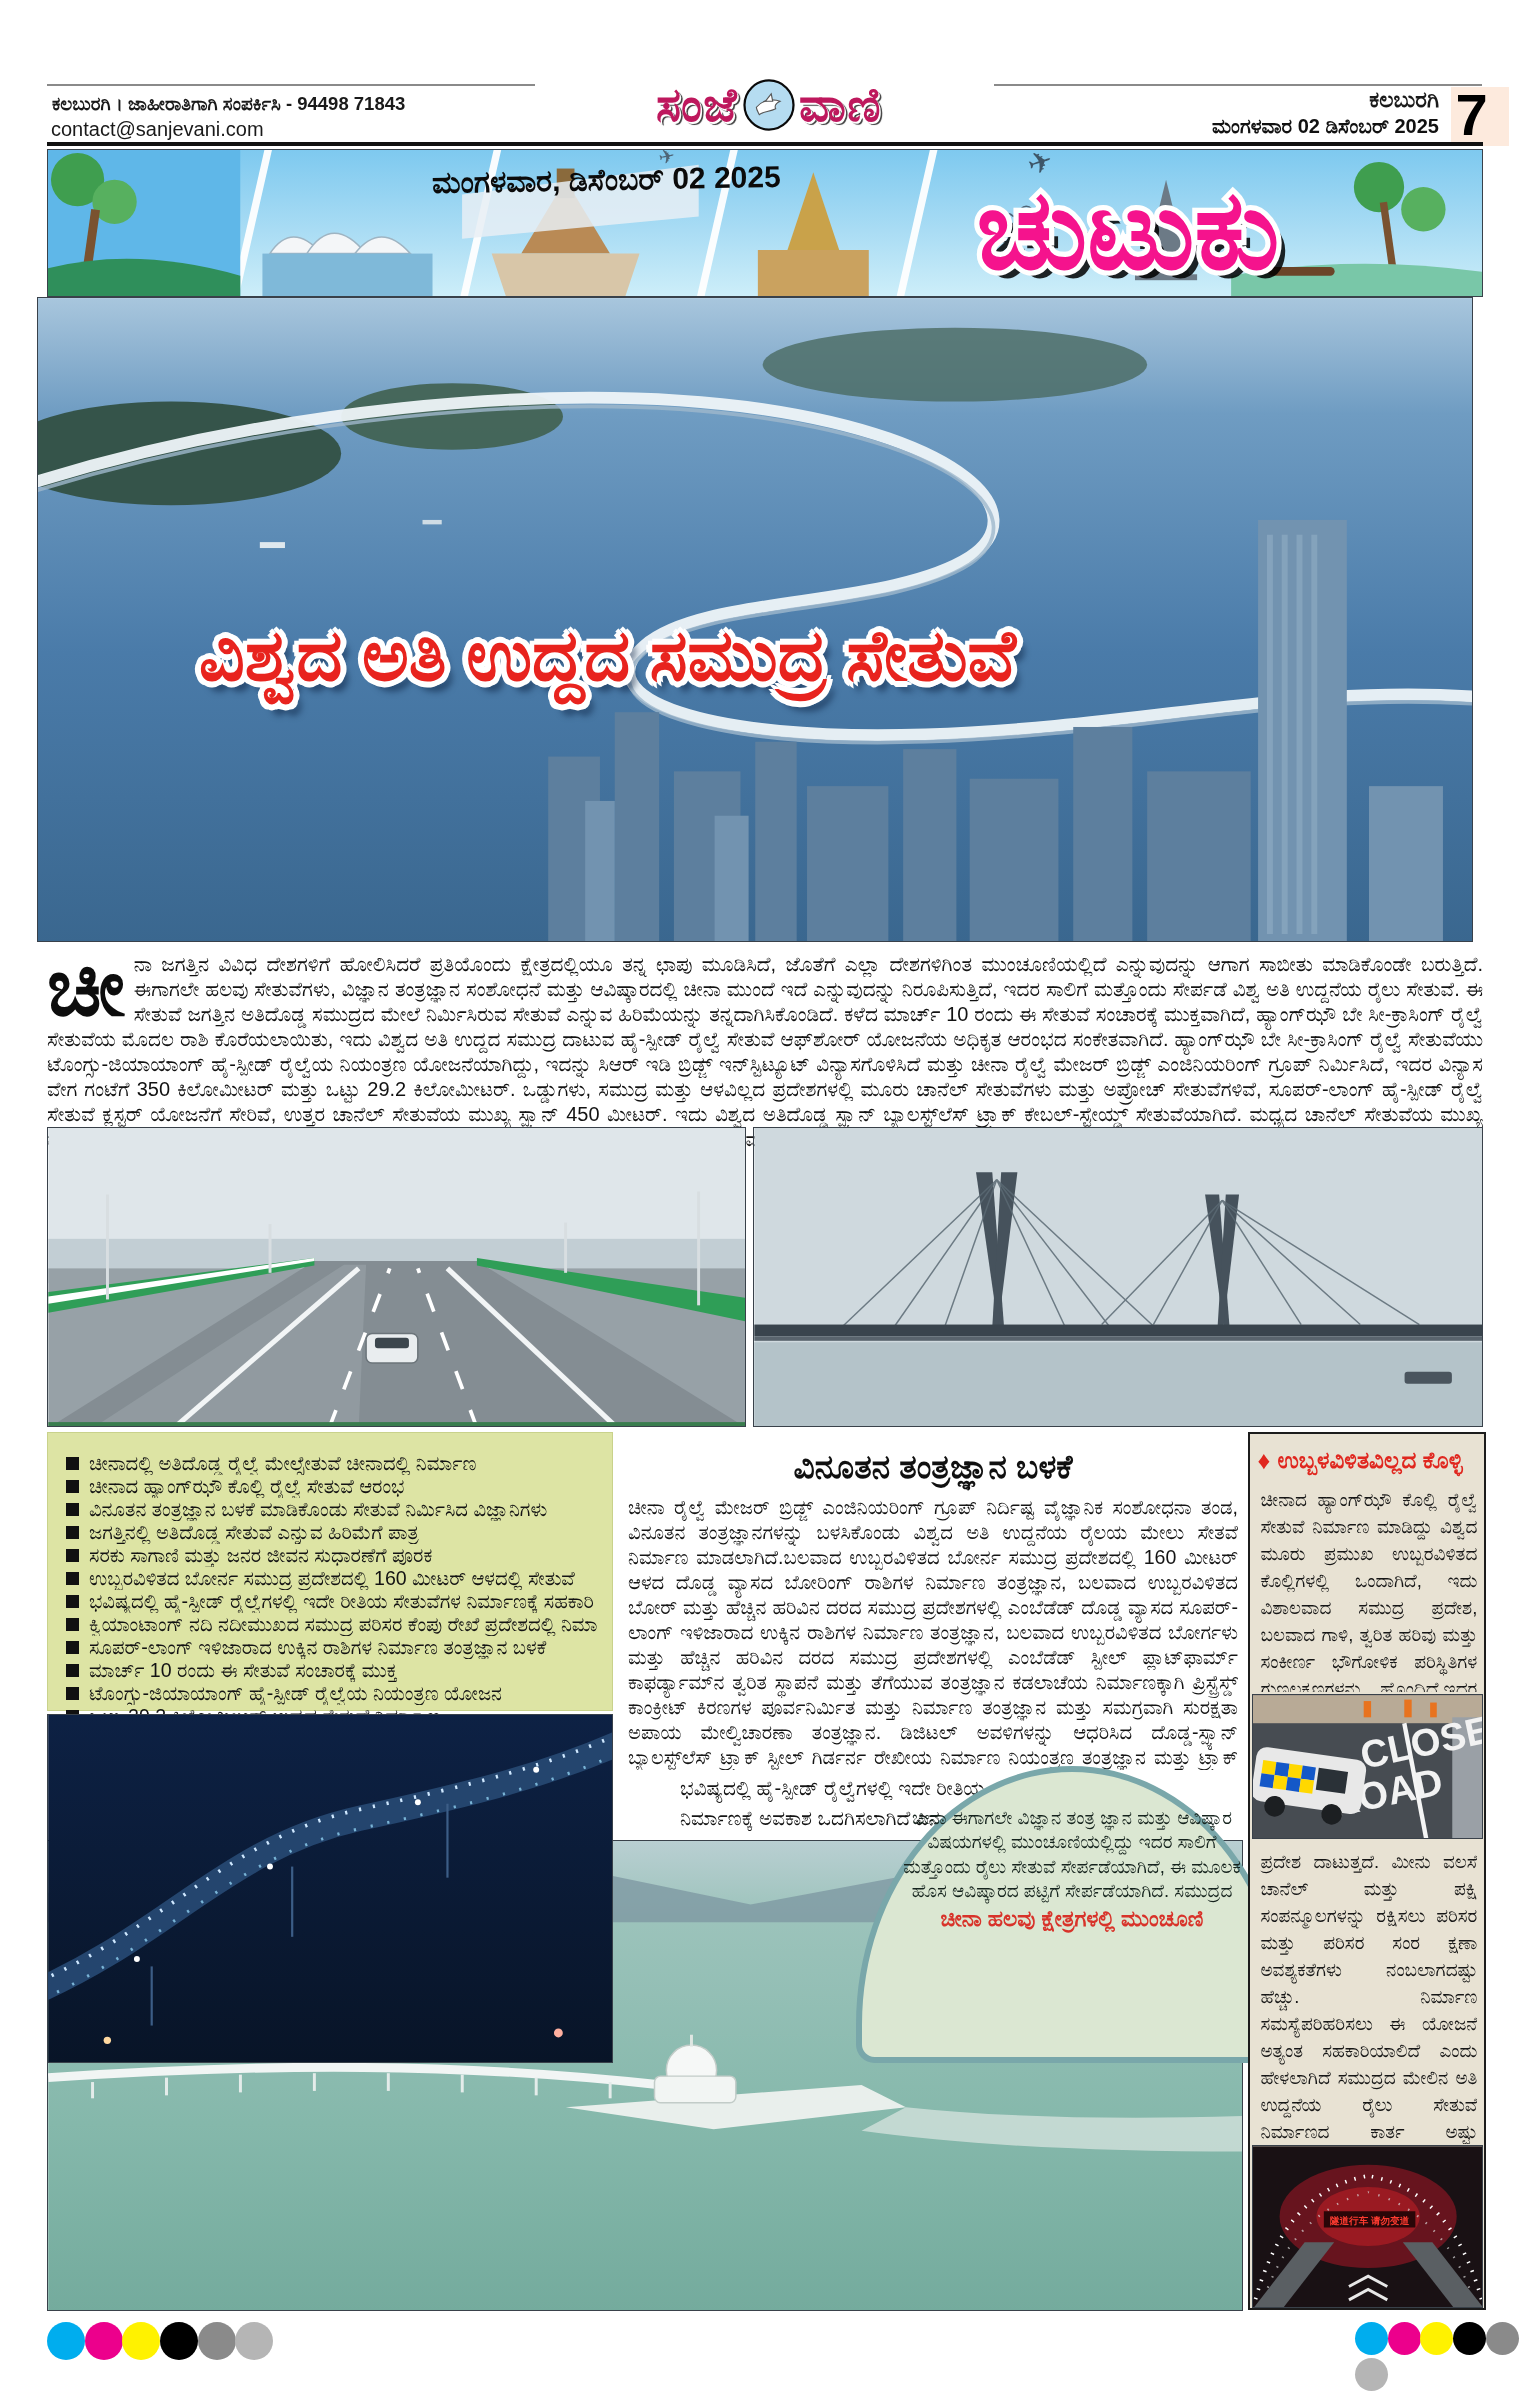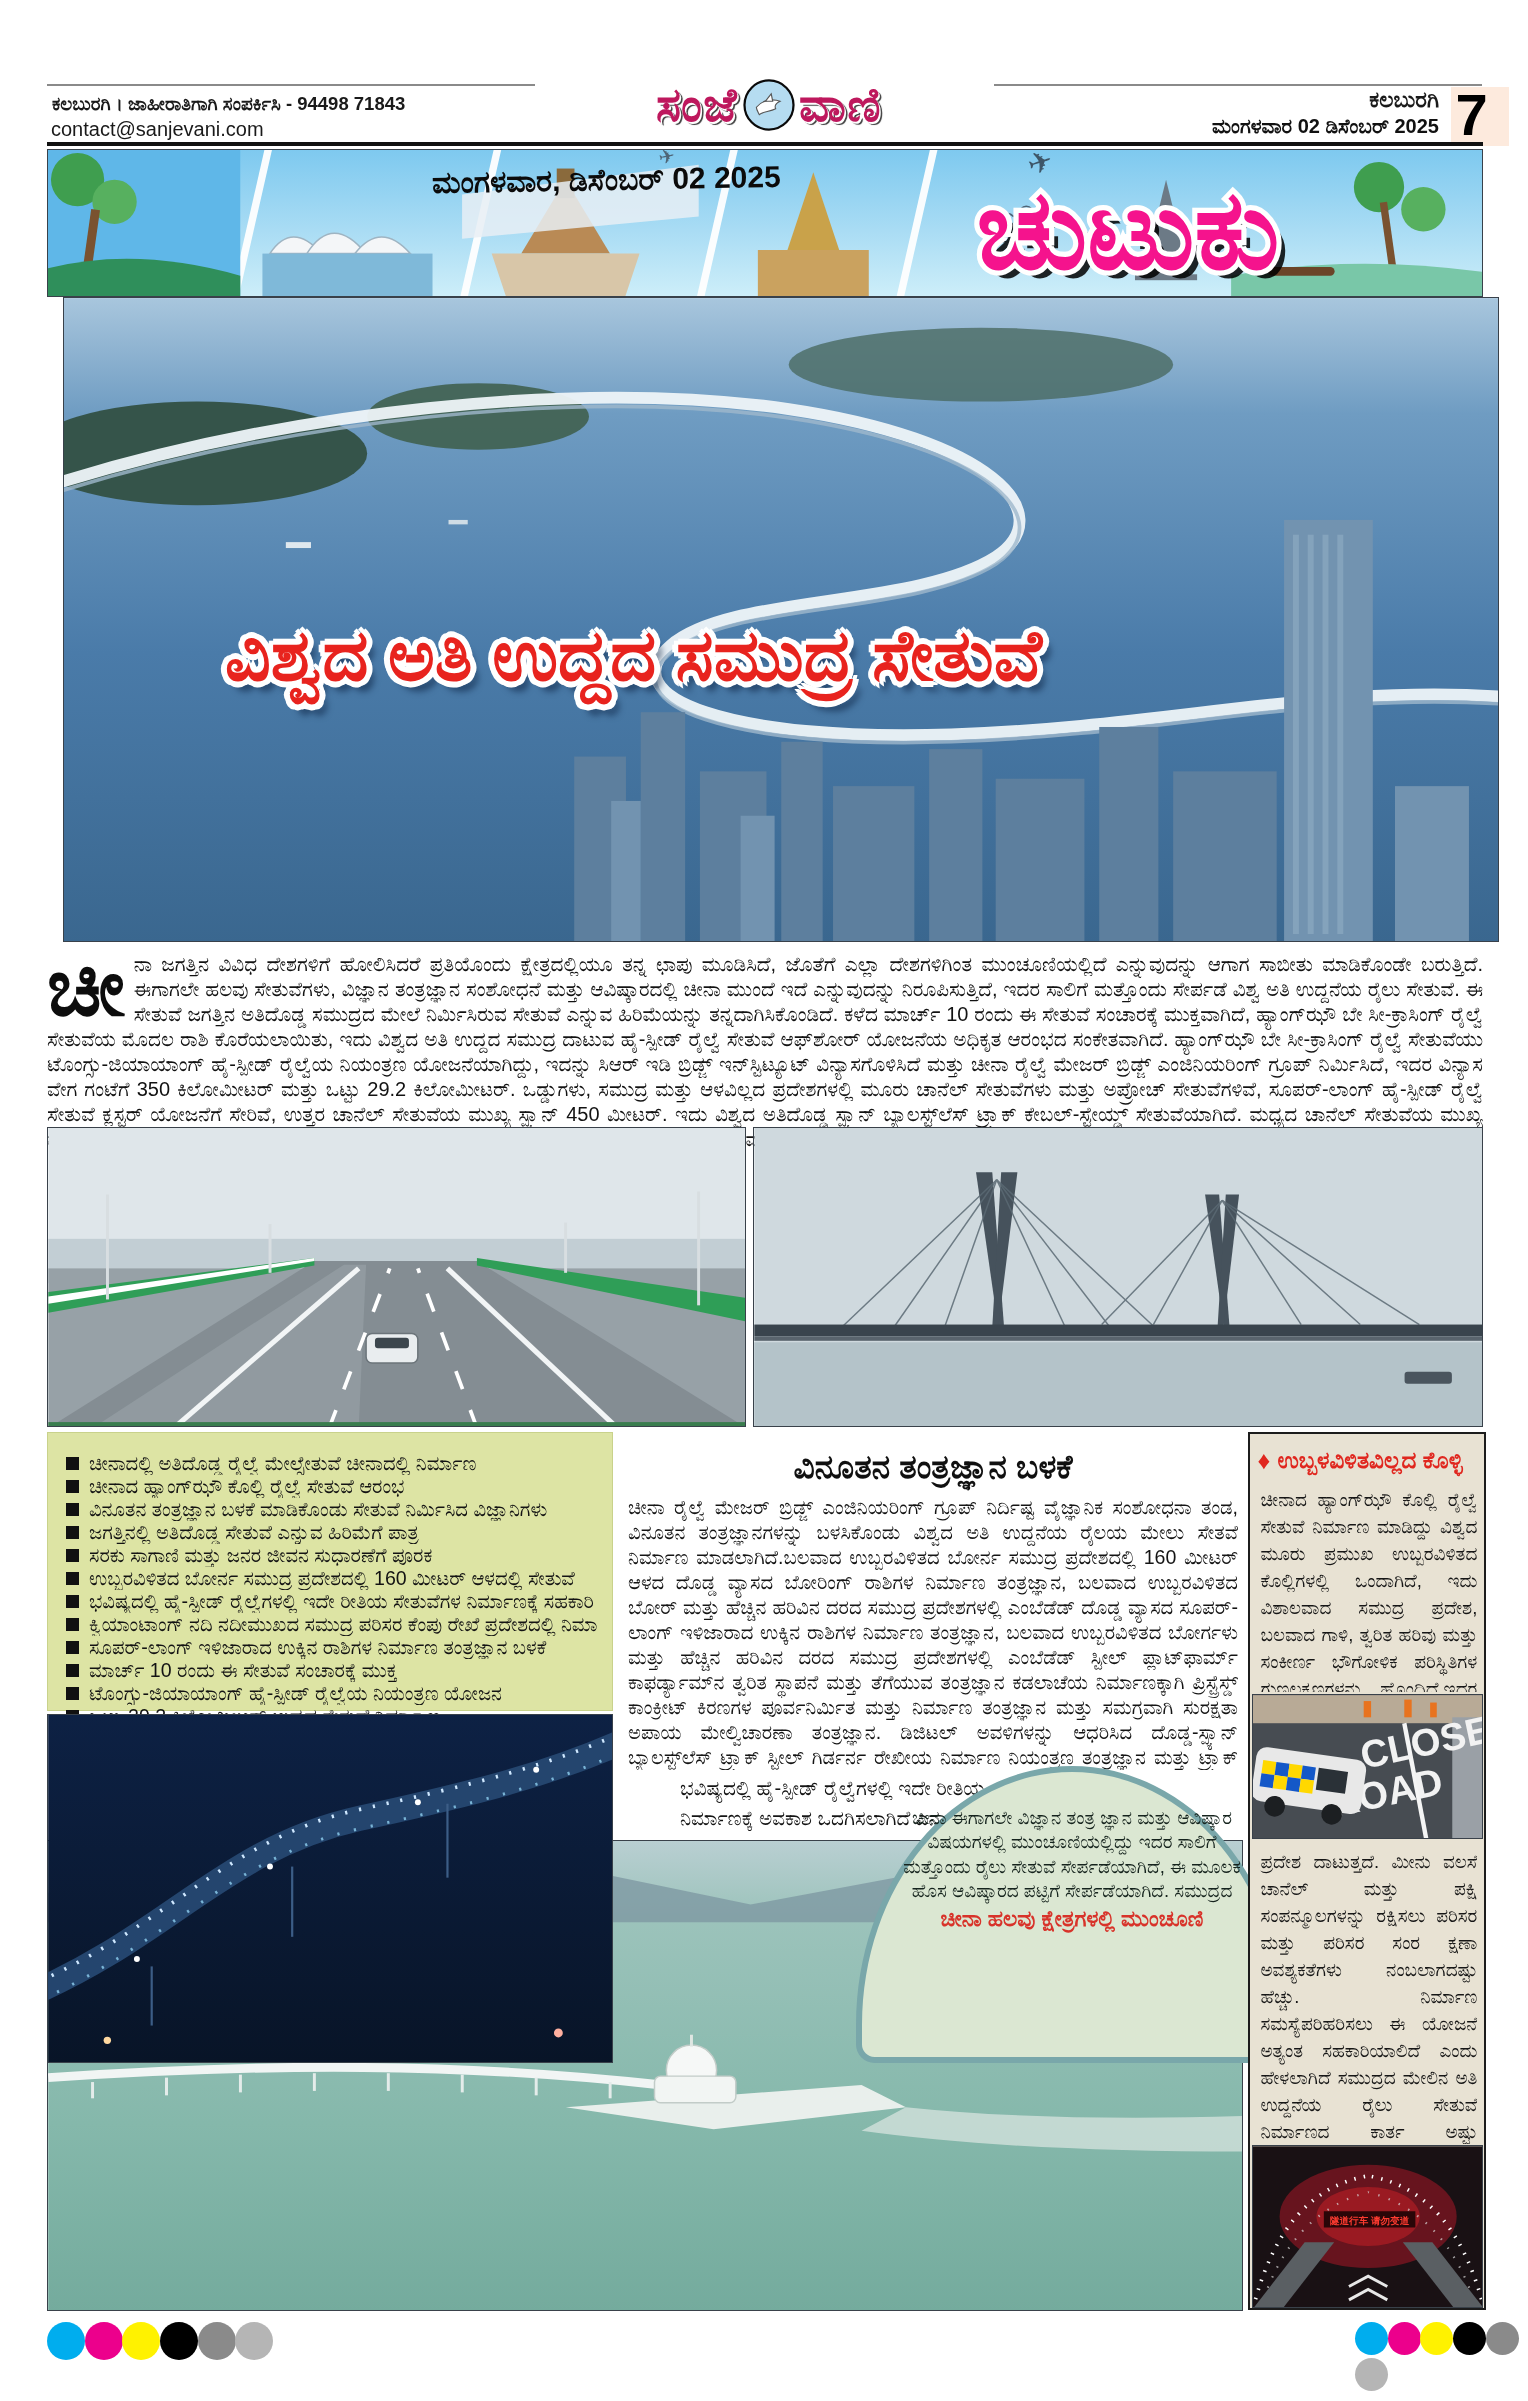--- a/index.html
+++ b/index.html
@@ -114,21 +114,21 @@
           <path d="M1340 95 q8 -8 16 0"></path>
       </g>
     </svg>
     <div class="abs banner-date" style="left:384px;top:13.3px;">ಮಂಗಳವಾರ, ಡಿಸೆಂಬರ್ 02 2025</div>
     <svg class="abs" style="left:799px;top:7.4px;" width="562" height="140" viewBox="0 0 760 190">
       <text x="380" y="150" text-anchor="middle" font-size="150" font-weight="bold" fill="#000000" opacity=".85" transform="translate(12,12)">ಚುಟುಕು</text>
       <text x="380" y="150" text-anchor="middle" font-size="150" font-weight="bold" fill="#f5138d" stroke="#ffffff" stroke-width="14" paint-order="stroke">ಚುಟುಕು</text>
     </svg>
   </div>
 
-  <div class="abs photo" style="left:63px;top:297px;width:1436px;height:645px;">
+  <div class="abs photo" style="left:37px;top:297px;width:1436px;height:645px;">
     <svg width="1436" height="645" viewBox="0 0 1942 872">
       <defs>
         <linearGradient id="sea" x1="0" y1="0" x2="0" y2="1">
           <stop offset="0" stop-color="#a8c6dd"></stop>
             <stop offset=".18" stop-color="#6f9cc2"></stop>
           <stop offset=".55" stop-color="#4a7ba9"></stop>
             <stop offset="1" stop-color="#3a678f"></stop>
         </linearGradient>
       </defs>
       <rect width="1942" height="872" fill="url(#sea)"></rect>

